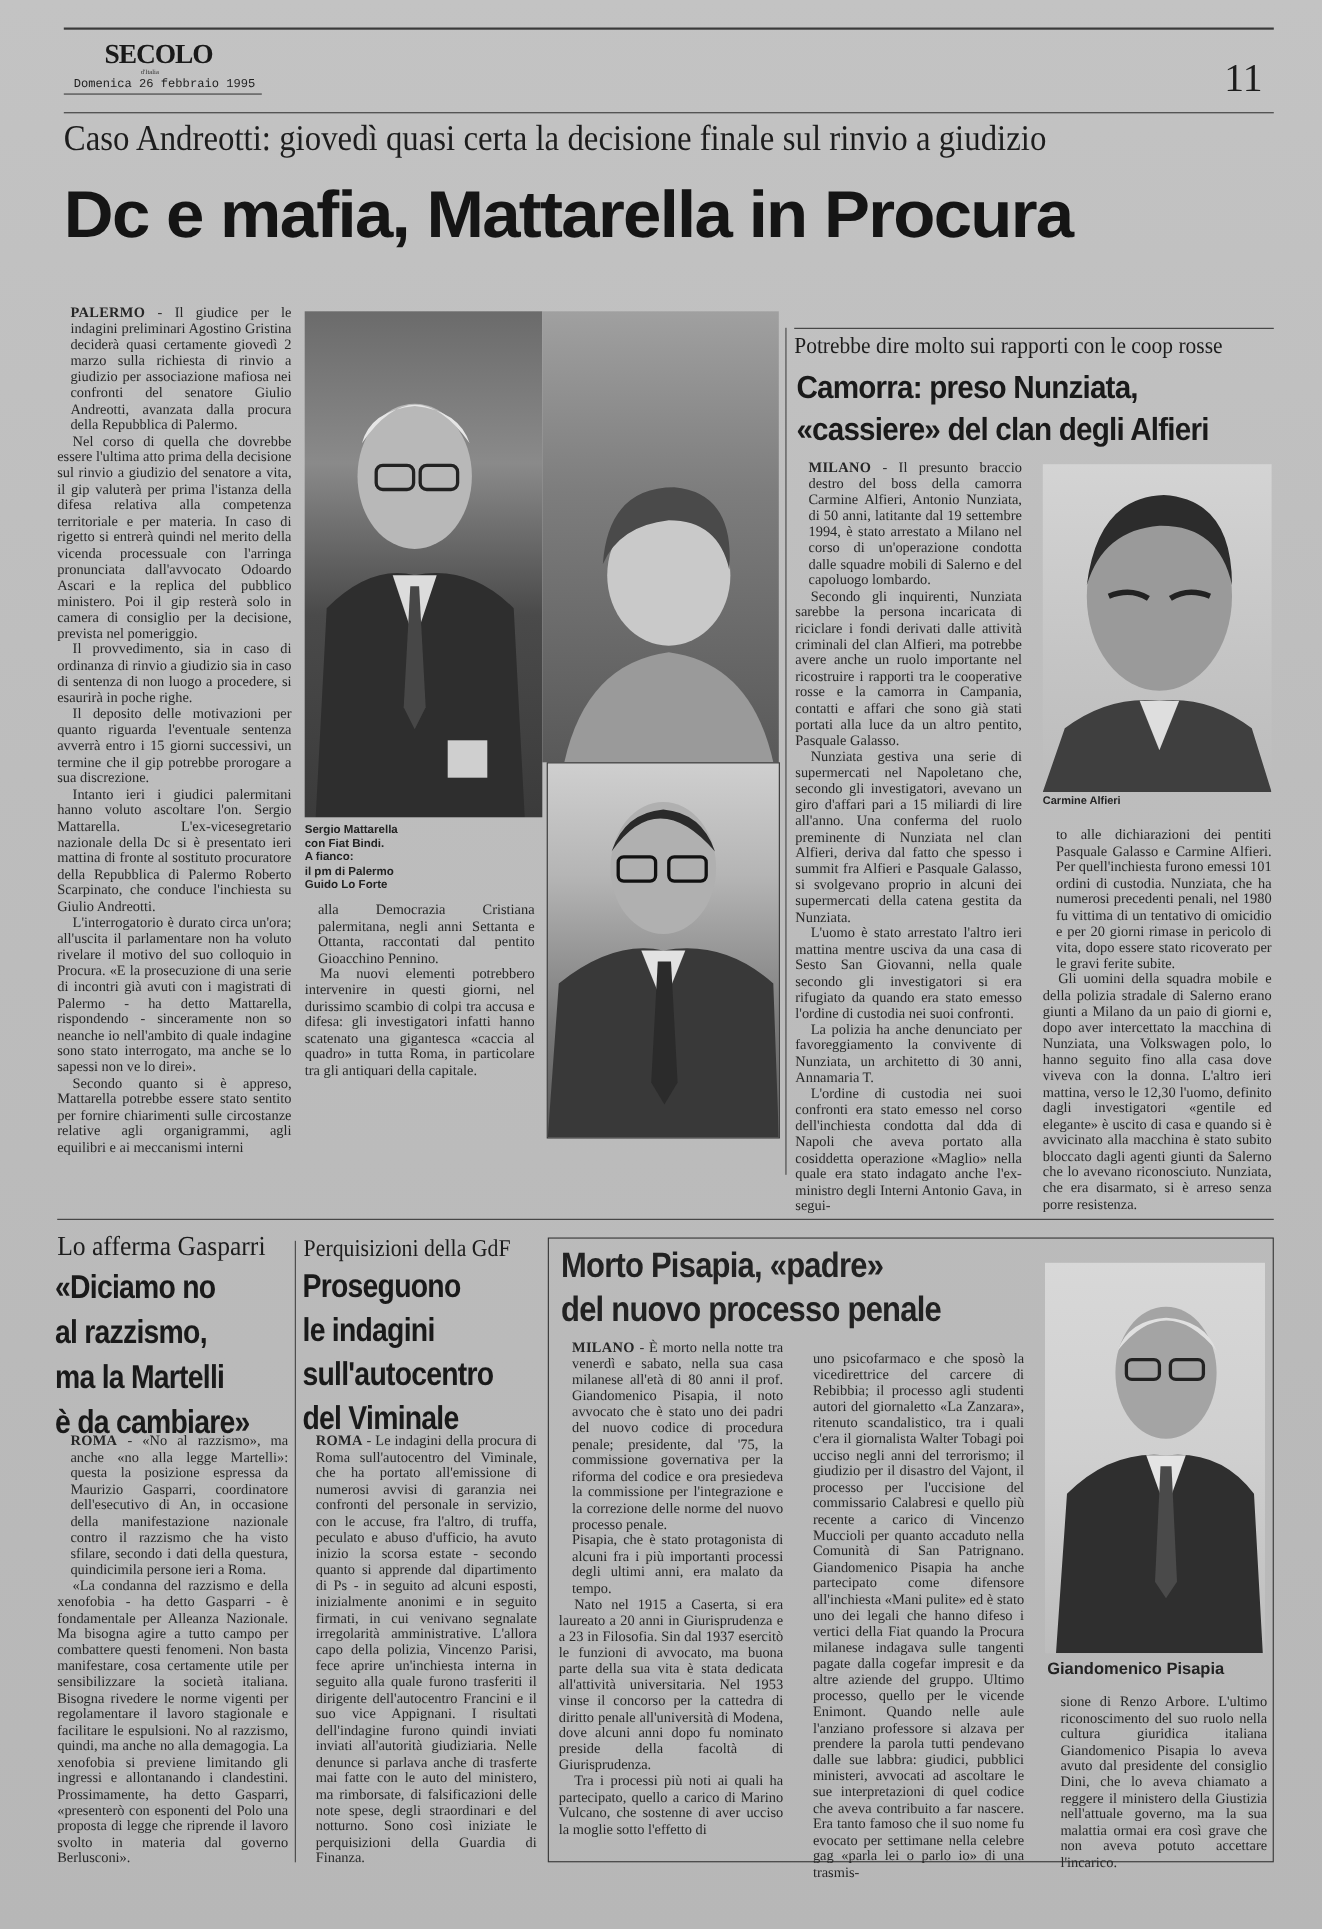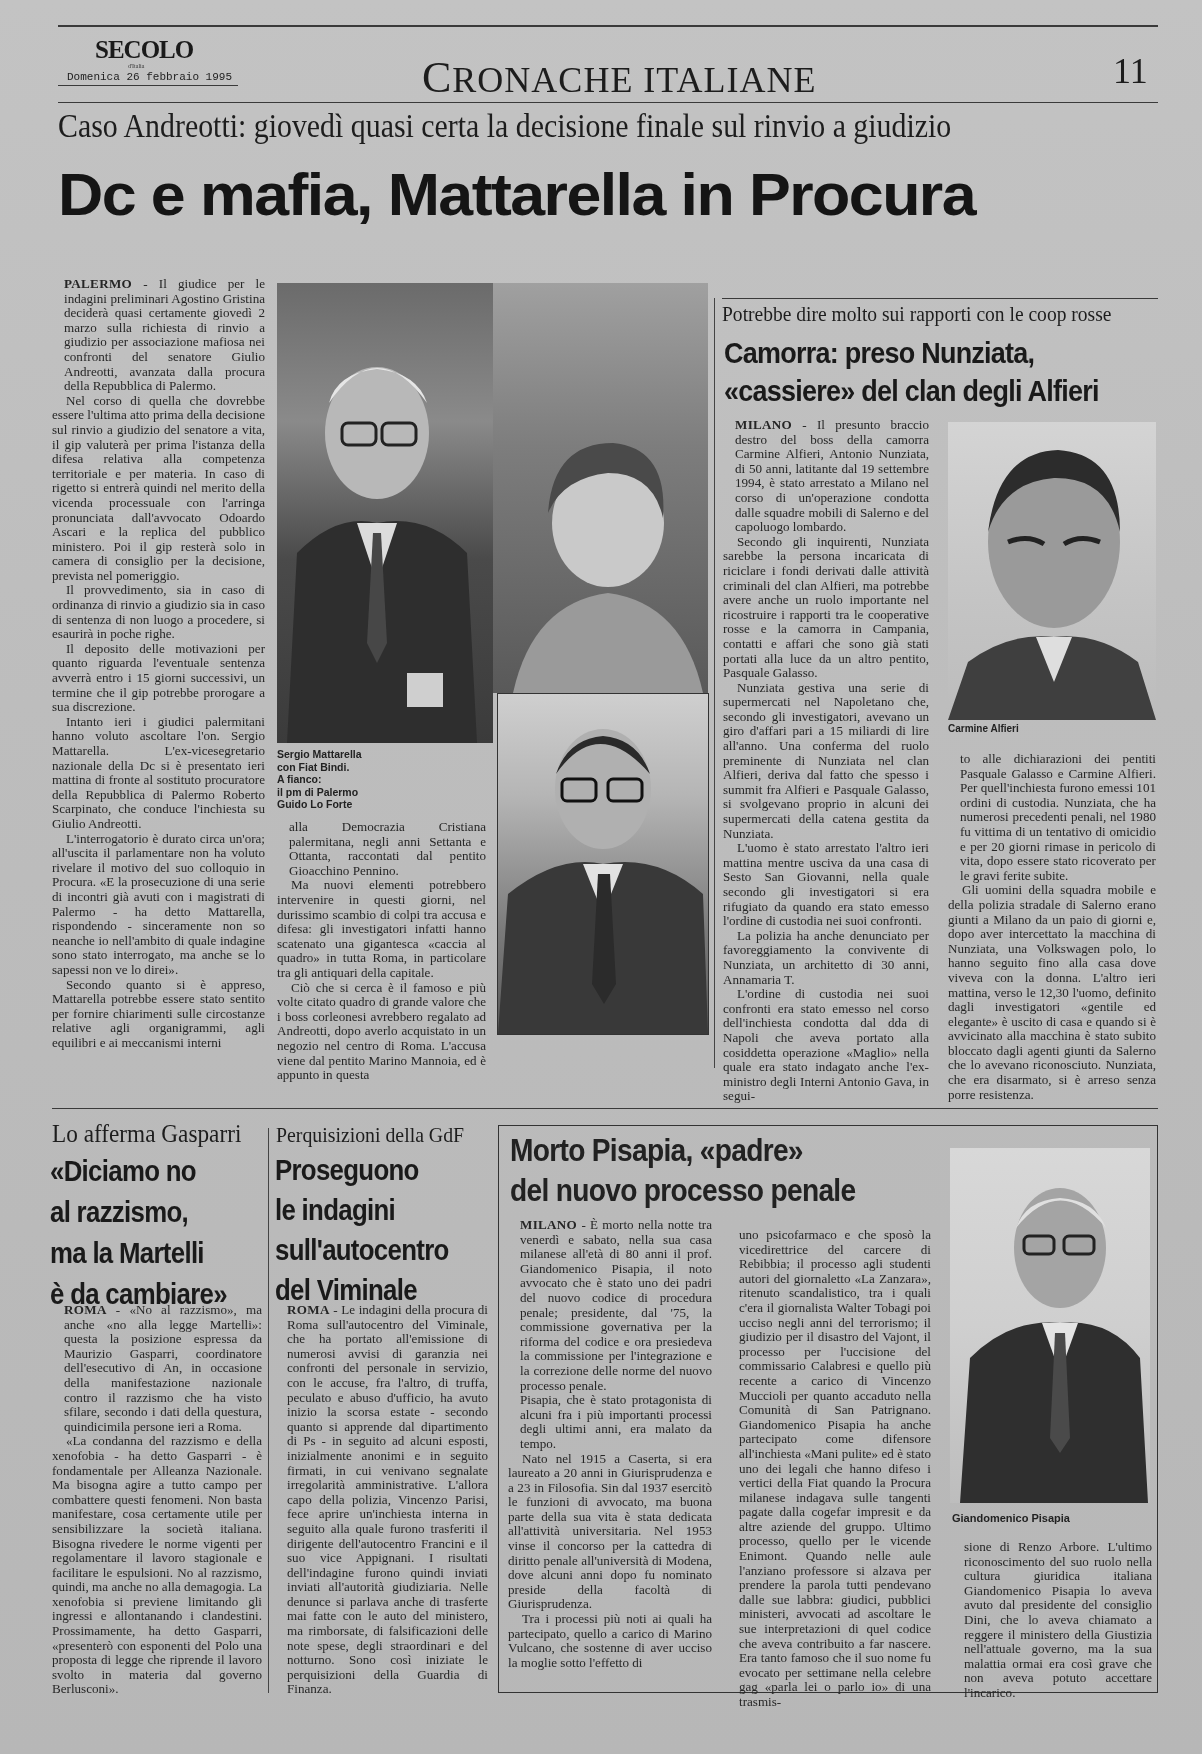--- a/index.html
+++ b/index.html
@@ -41,21 +41,20 @@
 </head>
 <body>
 
 <div class="page">
 
   <div class="rule" style="left:58px;top:25px;width:1100px;height:1.5px;"></div>
   <div class="abs masthead-logo" style="left:95px;top:36px;">SECOLO</div>
   <div class="abs masthead-sub" style="left:128px;top:63px;">d'Italia</div>
   <div class="abs masthead-date" style="left:67px;top:71px;">Domenica 26 febbraio 1995</div>
   <div class="rule" style="left:58px;top:85px;width:180px;height:1px;"></div>
-  <div class="abs section-title" style="left:422px;top:52px;"><span class="big">C</span><span>RONACHE ITALIANE</span></div>
   <div class="abs page-num" style="left:1113px;top:50px;">11</div>
   <div class="rule" style="left:58px;top:102px;width:1100px;height:1.2px;"></div>
 
   <div class="abs kicker" style="left:58px;top:108px;transform:scaleX(0.905);transform-origin:left;">Caso Andreotti: giovedì quasi certa la decisione finale sul rinvio a giudizio</div>
   <div class="abs headline" style="left:58px;top:160px;transform:scaleX(1.045);transform-origin:left;">Dc e mafia, Mattarella in Procura</div>
 
   <div class="abs body" style="left:52px;top:277px;width:213px;">
     <p class="first"><span class="dateline">PALERMO</span><span> - Il giudice per le indagini preliminari Agostino Gristina deciderà quasi certamente giovedì 2 marzo sulla richiesta di rinvio a giudizio per associazione mafiosa nei confronti del senatore Giulio Andreotti, avanzata dalla procura della Repubblica di Palermo.</span></p>
     <p>Nel corso di quella che dovrebbe essere l'ultima atto prima della decisione sul rinvio a giudizio del senatore a vita, il gip valuterà per prima l'istanza della difesa relativa alla competenza territoriale e per materia. In caso di rigetto si entrerà quindi nel merito della vicenda processuale con l'arringa pronunciata dall'avvocato Odoardo Ascari e la replica del pubblico ministero. Poi il gip resterà solo in camera di consiglio per la decisione, prevista nel pomeriggio.</p>
     <p>Il provvedimento, sia in caso di ordinanza di rinvio a giudizio sia in caso di sentenza di non luogo a procedere, si esaurirà in poche righe.</p>
@@ -100,21 +99,20 @@
       <rect x="110" y="85" width="34" height="22" rx="5" fill="none" stroke="#111" stroke-width="3"></rect>
       <path d="M0 340 L10 200 Q60 160 105 170 Q160 160 205 200 L210 340Z" fill="#393939"></path>
       <path d="M85 170 L105 220 L125 170Z" fill="#e2e2e2"></path>
       <path d="M100 180 L112 180 L118 290 L106 310 L94 290Z" fill="#2b2b2b"></path>
     </svg>
   </div>
 
   <div class="abs body" style="left:277px;top:820px;width:209px;">
     <p class="first">alla Democrazia Cristiana palermitana, negli anni Settanta e Ottanta, raccontati dal pentito Gioacchino Pennino.</p>
     <p>Ma nuovi elementi potrebbero intervenire in questi giorni, nel durissimo scambio di colpi tra accusa e difesa: gli investigatori infatti hanno scatenato una gigantesca «caccia al quadro» in tutta Roma, in particolare tra gli antiquari della capitale.</p>
-    <p>Ciò che si cerca è il famoso e più volte citato quadro di grande valore che i boss corleonesi avrebbero regalato ad Andreotti, dopo averlo acquistato in un negozio nel centro di Roma. L'accusa viene dal pentito Marino Mannoia, ed è appunto in questa</p>
   </div>
 
 
   <div class="vline" style="left:714px;top:298px;height:770px;"></div>
 
   <div class="rule" style="left:722px;top:298px;width:436px;height:1px;"></div>
   <div class="abs sub-kicker" style="left:722px;top:302px;transform:scaleX(0.93);transform-origin:left;">Potrebbe dire molto sui rapporti con le coop rosse</div>
   <div class="abs sub-head" style="left:724px;top:334px;font-size:29px;line-height:38px;transform:scaleX(0.93);transform-origin:left;">
     <div>Camorra: preso Nunziata,</div>
     <div>«cassiere» del clan degli Alfieri</div>
@@ -188,18 +186,18 @@
     <svg width="200" height="355" viewBox="0 0 200 355">
       <ellipse cx="110" cy="100" rx="46" ry="60" fill="#a4a4a4"></ellipse>
       <path d="M66 80 Q110 25 156 80 Q145 52 110 50 Q76 52 66 80Z" fill="#e0e0e0"></path>
       <rect x="74" y="88" width="30" height="18" rx="5" fill="none" stroke="#222" stroke-width="3"></rect>
       <rect x="114" y="88" width="30" height="18" rx="5" fill="none" stroke="#222" stroke-width="3"></rect>
       <path d="M10 355 L20 210 Q60 170 110 175 Q160 170 190 210 L198 355Z" fill="#2f2f2f"></path>
       <path d="M92 175 L110 225 L128 175Z" fill="#e4e4e4"></path>
       <path d="M105 185 L115 185 L120 290 L110 305 L100 290Z" fill="#4a4a4a"></path>
     </svg>
   </div>
-  <div class="abs caption" style="left:952px;top:1512px;font-size:11px;text-align:center;">Giandomenico Pisapia</div>
+  <div class="abs caption" style="left:952px;top:1512px;font-size:15px;text-align:center;">Giandomenico Pisapia</div>
   <div class="abs body" style="left:952px;top:1540px;width:200px;">
     <p class="first">sione di Renzo Arbore. L'ultimo riconoscimento del suo ruolo nella cultura giuridica italiana Giandomenico Pisapia lo aveva avuto dal presidente del consiglio Dini, che lo aveva chiamato a reggere il ministero della Giustizia nell'attuale governo, ma la sua malattia ormai era così grave che non aveva potuto accettare l'incarico.</p>
   </div>
 
 </div>
 
 </body></html>

